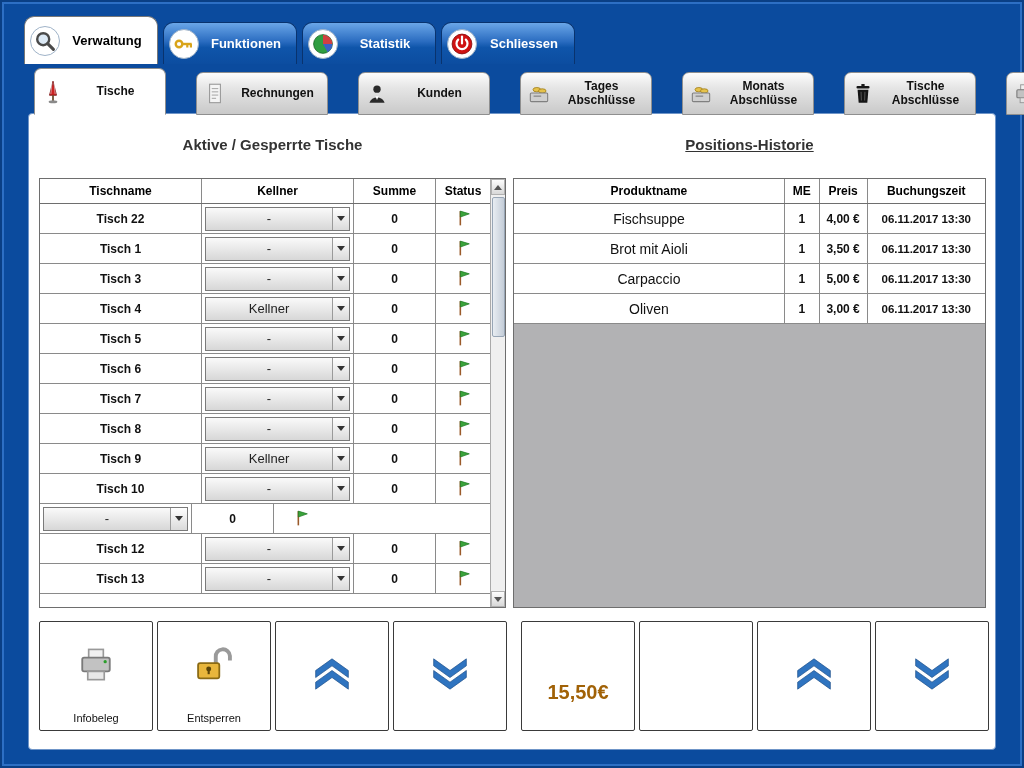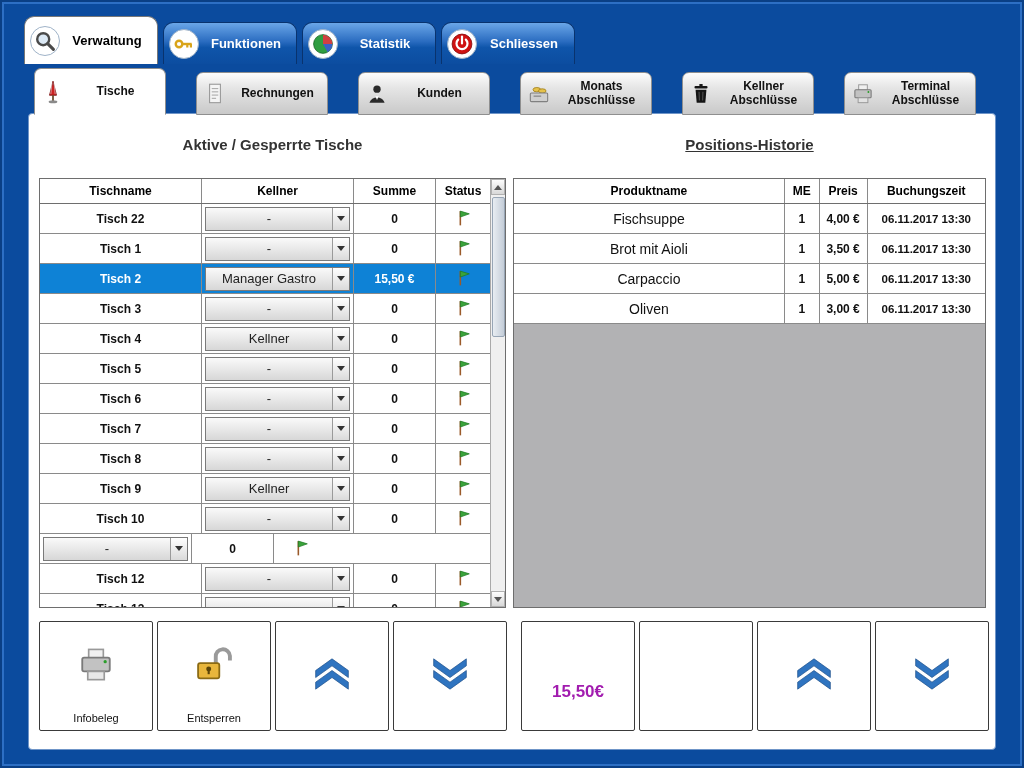--- a/index.html
+++ b/index.html
@@ -100,21 +100,21 @@
 
   
   .bottom-row { position:absolute; left:10px; top:507px; display:flex; gap:4px; }
   .bbtn { width:114px; height:110px; background:#fff; border:1px solid #3a3a3a;
     border-radius:2px; position:relative; display:flex; align-items:center;
     justify-content:center; cursor:pointer; }
   .bbtn.gap-left { margin-left:10px; }
   .blabel { position:absolute; bottom:6px; left:0; right:0; text-align:center;
     font-size:11px; color:#111; }
   .icon-raised { transform:translateY(-9px); }
-  .bsum { font-size:17px; font-weight:bold; color:#a21caf;margin-top:32px; }
+  .bsum { font-size:20px; font-weight:bold; color:#a16207;margin-top:32px; }
 </style>
 </head>
 <body>
 
 <div class="screen">
 
   <div class="main-tabs">
     <div class="mtab active">
       <span class="badge">
         <svg viewBox="0 0 20 20" width="24" height="24">
@@ -194,33 +194,44 @@
     </div>
     <div class="stab">
       <span class="sicon">
         <svg viewBox="0 0 24 24" width="26" height="26">
           <ellipse cx="10" cy="8" rx="3.5" ry="2" fill="#e6c24a" stroke="#a3821e" stroke-width="0.8"></ellipse>
           <ellipse cx="15" cy="9.2" rx="3.5" ry="2" fill="#e6c24a" stroke="#a3821e" stroke-width="0.8"></ellipse>
           <rect x="4" y="11" width="16" height="8" rx="1" fill="#cfcfcf" stroke="#808080" stroke-width="1"></rect>
           <line x1="7" y1="14" x2="14" y2="14" stroke="#8a8a8a" stroke-width="1.2"></line>
         </svg>
       </span>
+      <span class="slabel">Tages Abschlüsse</span>
+    </div>
+    <div class="stab">
+      <span class="sicon">
+        <svg viewBox="0 0 24 24" width="26" height="26">
+          <ellipse cx="10" cy="8" rx="3.5" ry="2" fill="#e6c24a" stroke="#a3821e" stroke-width="0.8"></ellipse>
+          <ellipse cx="15" cy="9.2" rx="3.5" ry="2" fill="#e6c24a" stroke="#a3821e" stroke-width="0.8"></ellipse>
+          <rect x="4" y="11" width="16" height="8" rx="1" fill="#cfcfcf" stroke="#808080" stroke-width="1"></rect>
+          <line x1="7" y1="14" x2="14" y2="14" stroke="#8a8a8a" stroke-width="1.2"></line>
+        </svg>
+      </span>
       <span class="slabel">Monats Abschlüsse</span>
     </div>
     <div class="stab">
       <span class="sicon">
         <svg viewBox="0 0 24 24" width="26" height="26">
           <rect x="10.5" y="2.8" width="3" height="1.8" fill="#151515"></rect>
           <rect x="6" y="4.5" width="12" height="2.5" rx="1" fill="#151515"></rect>
           <path d="M7,8 L17,8 L16,20 L8,20 Z" fill="#151515"></path>
           <line x1="10.2" y1="10" x2="10.5" y2="18" stroke="#555" stroke-width="0.9"></line>
           <line x1="13.8" y1="10" x2="13.5" y2="18" stroke="#555" stroke-width="0.9"></line>
         </svg>
       </span>
-      <span class="slabel">Kellner Abschlüsse</span>
+      <span class="slabel">Tische Abschlüsse</span>
     </div>
     <div class="stab">
       <span class="sicon">
         <svg viewBox="0 0 24 24" width="26" height="26">
           <rect x="8" y="3.5" width="8" height="5" fill="#f0f0f0" stroke="#999" stroke-width="0.9"></rect>
           <rect x="4.5" y="8" width="15" height="7.5" rx="1" fill="#c2c2c2" stroke="#7a7a7a" stroke-width="1"></rect>
           <rect x="7.5" y="15.5" width="9" height="4.5" fill="#e2e2e2" stroke="#999" stroke-width="0.9"></rect>
           <circle cx="17" cy="10.2" r="0.9" fill="#2a9e2a"></circle>
         </svg>
       </span>
@@ -273,38 +284,20 @@
     </div>
     <div class="cell c-summe">0</div>
     <div class="cell c-status">
       <svg viewBox="0 0 16 18" width="17" height="19">
         <line x1="5" y1="2" x2="5" y2="15.5" stroke="#9a5a2a" stroke-width="1.5"></line>
         <path d="M5,2 L13.5,4.6 L5,7.6 Z" fill="#3aa33a" stroke="#1f7a24" stroke-width="0.7"></path>
       </svg>
     </div>
   </div>
 
-  <div class="lrow selected">
-    <div class="cell c-name">Tisch 2</div>
-    <div class="cell c-kellner">
-      <div class="dd">
-        <span class="dd-text">Manager Gastro</span>
-        <span class="dd-btn">
-                    <span class="tri-down"></span>
-                  </span>
-      </div>
-    </div>
-    <div class="cell c-summe">15,50 €</div>
-    <div class="cell c-status">
-      <svg viewBox="0 0 16 18" width="17" height="19">
-        <line x1="5" y1="2" x2="5" y2="15.5" stroke="#9a5a2a" stroke-width="1.5"></line>
-        <path d="M5,2 L13.5,4.6 L5,7.6 Z" fill="#3aa33a" stroke="#1f7a24" stroke-width="0.7"></path>
-      </svg>
-    </div>
-  </div>
 
   <div class="lrow">
     <div class="cell c-name">Tisch 3</div>
     <div class="cell c-kellner">
       <div class="dd">
         <span class="dd-text">-</span>
         <span class="dd-btn">
                     <span class="tri-down"></span>
                   </span>
       </div>

